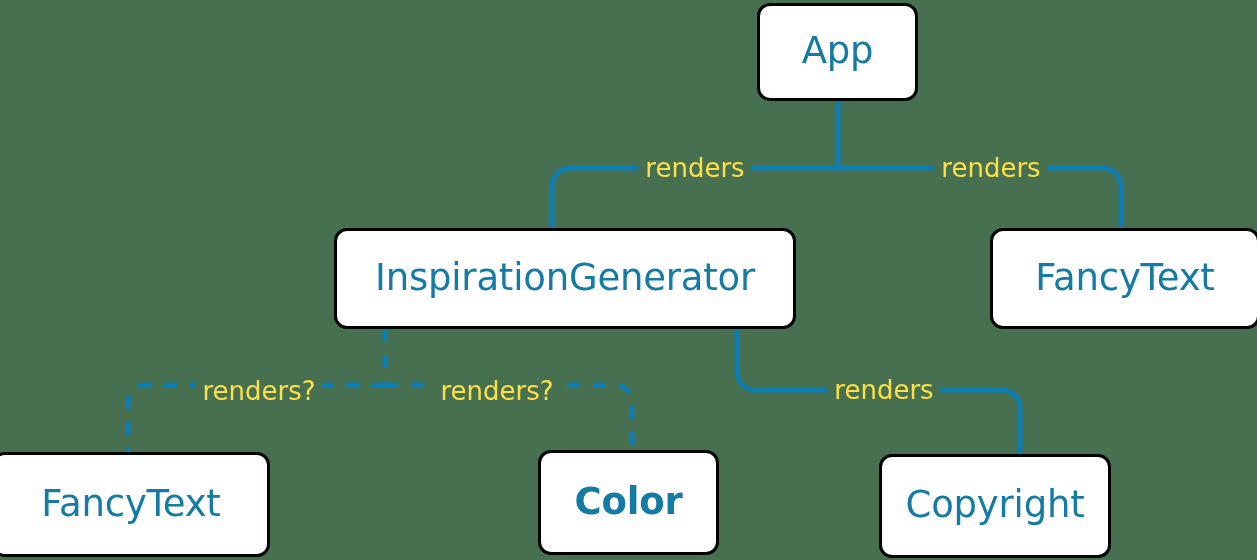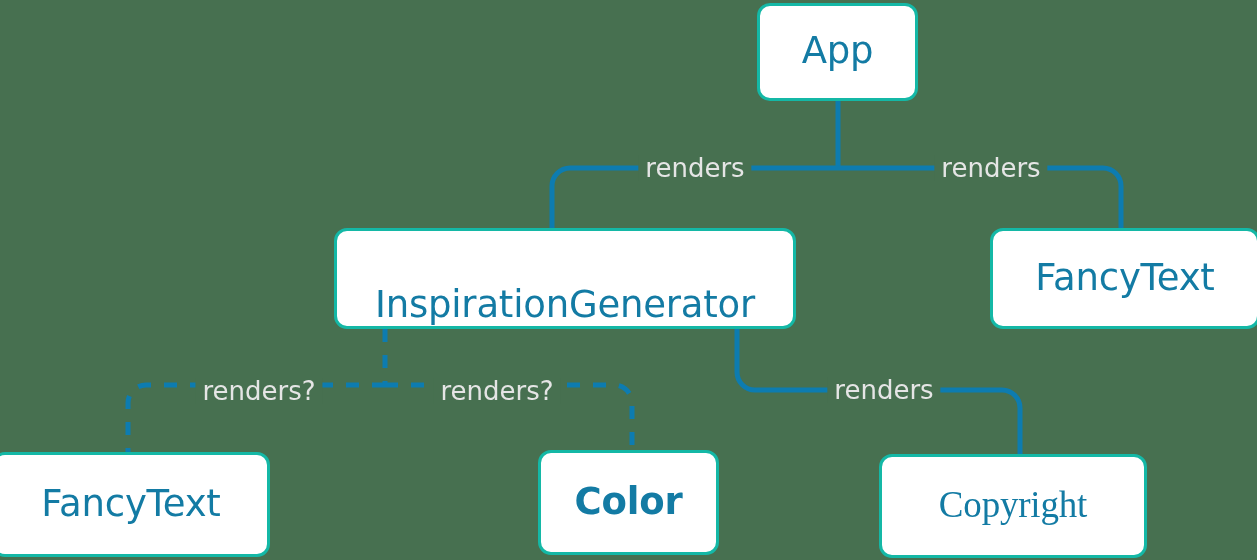--- a/index.html
+++ b/index.html
@@ -21,57 +21,57 @@
   #edges {
     position: absolute;
     left: 0;
     top: 0;
     width: 1257px;
     height: 560px;
   }
   .node {
     position: absolute;
     background: #ffffff;
-    border: 3px solid #14b8a6;
+    border: 3px solid #000000;
     border-radius: 13px;
     box-sizing: border-box;
     display: flex;
     align-items: center;
     justify-content: center;
     color: #137ba4;
     font-family: "DejaVu Sans", sans-serif;
     font-size: 37px;
     letter-spacing: -0.2px;
     white-space: nowrap;
     z-index: 2;
   }
   .node-label {
     display: block;
     line-height: 1;
     padding-bottom: 3px;
   }
   .edge-label {
     position: absolute;
-    color: #e5e5e5;
+    color: #fde047;
     font-family: "DejaVu Sans", sans-serif;
     font-size: 26px;
     line-height: 1;
     white-space: nowrap;
     transform: translate(-50%, -50%);
     z-index: 3;
     background: #477050;
     padding: 0 7px;
   }
   
   #node-app            { left: 757px;  top: 3px;   width: 161px; height: 98px; }
-  #node-inspiration    { left: 334px;  top: 228px; width: 462px; height: 101px; align-items: flex-end; }
+  #node-inspiration    { left: 334px;  top: 228px; width: 462px; height: 101px; }
   #node-fancytext-right{ left: 990px;  top: 228px; width: 270px; height: 101px; }
   #node-fancytext-left { left: -8px;   top: 452px; width: 278px; height: 105px; }
   #node-color          { left: 538px;  top: 450px; width: 181px; height: 105px; font-weight: bold; }
-  #node-copyright      { left: 879px;  top: 454px; width: 268px; height: 104px; font-family: Liberation Serif, serif; }
+  #node-copyright      { left: 879px;  top: 454px; width: 232px; height: 104px; }
 </style>
 </head>
 <body>
 
 <div id="diagram">
 
   <svg id="edges" viewBox="0 0 1257 560" width="1257" height="560" xmlns="http://www.w3.org/2000/svg">
     <g fill="none" stroke="#0d7cb0" stroke-width="5" stroke-linecap="butt">
 
       <path d="M 838,101 L 838,168"></path>

